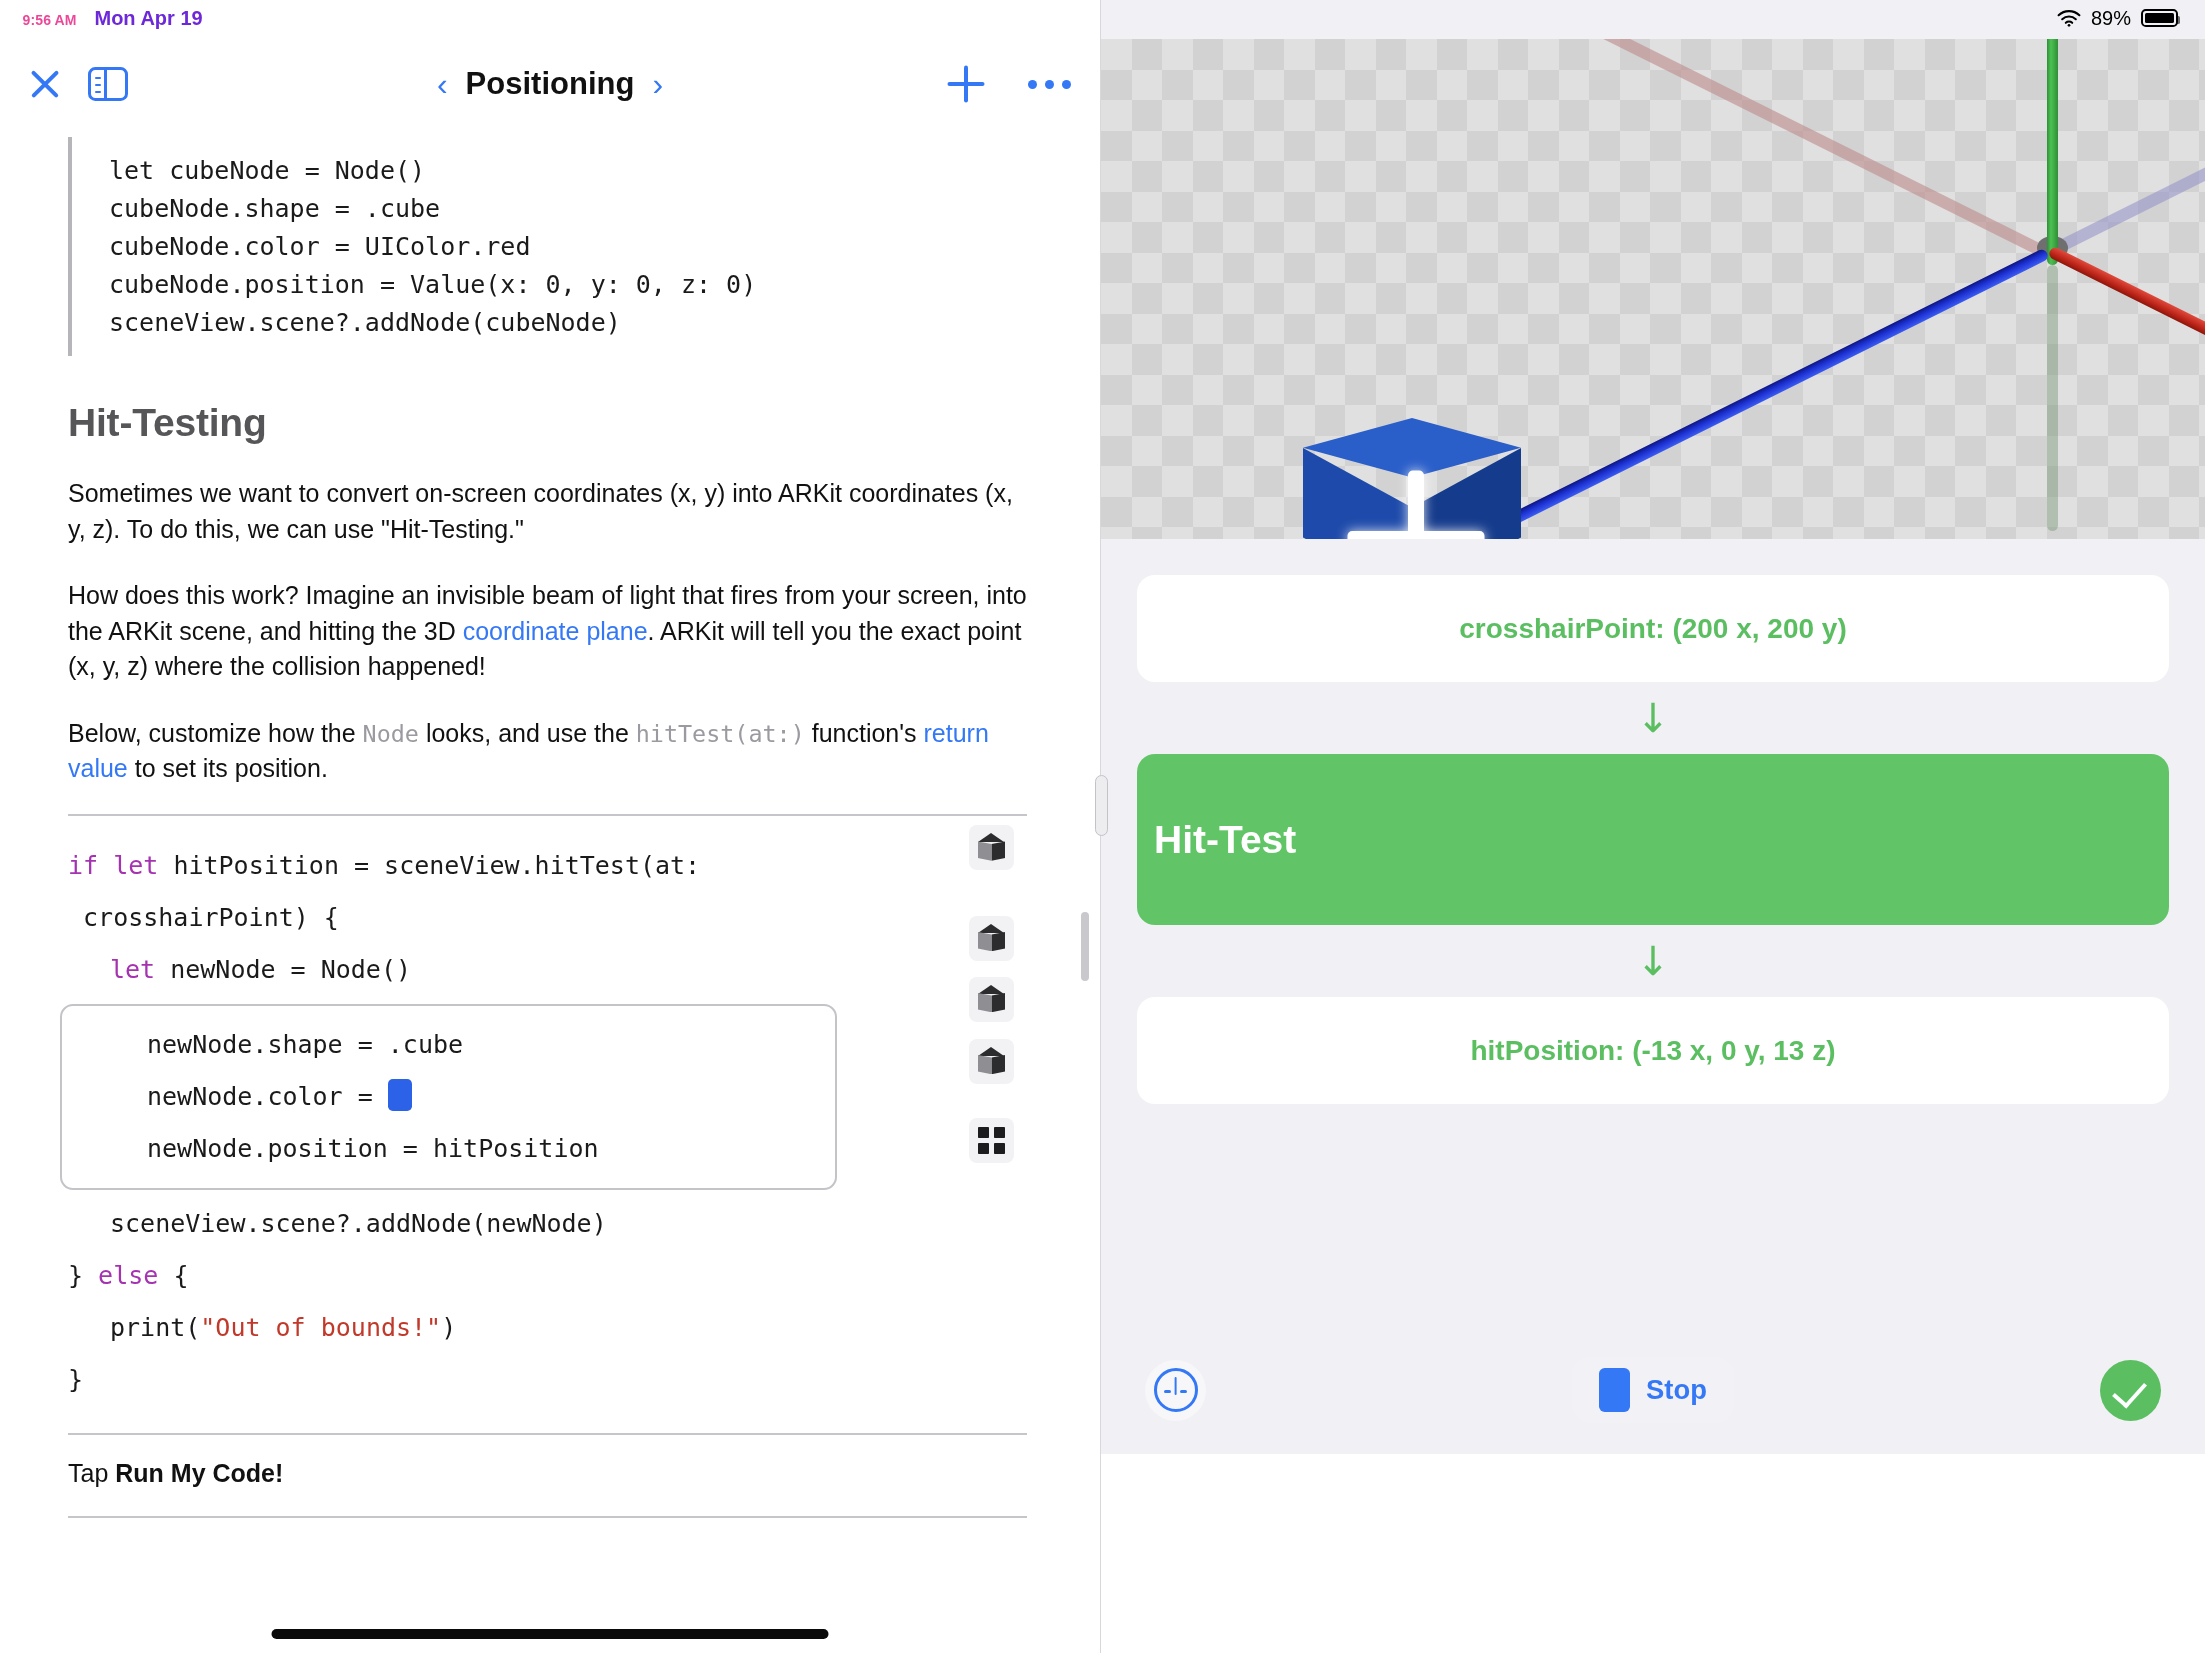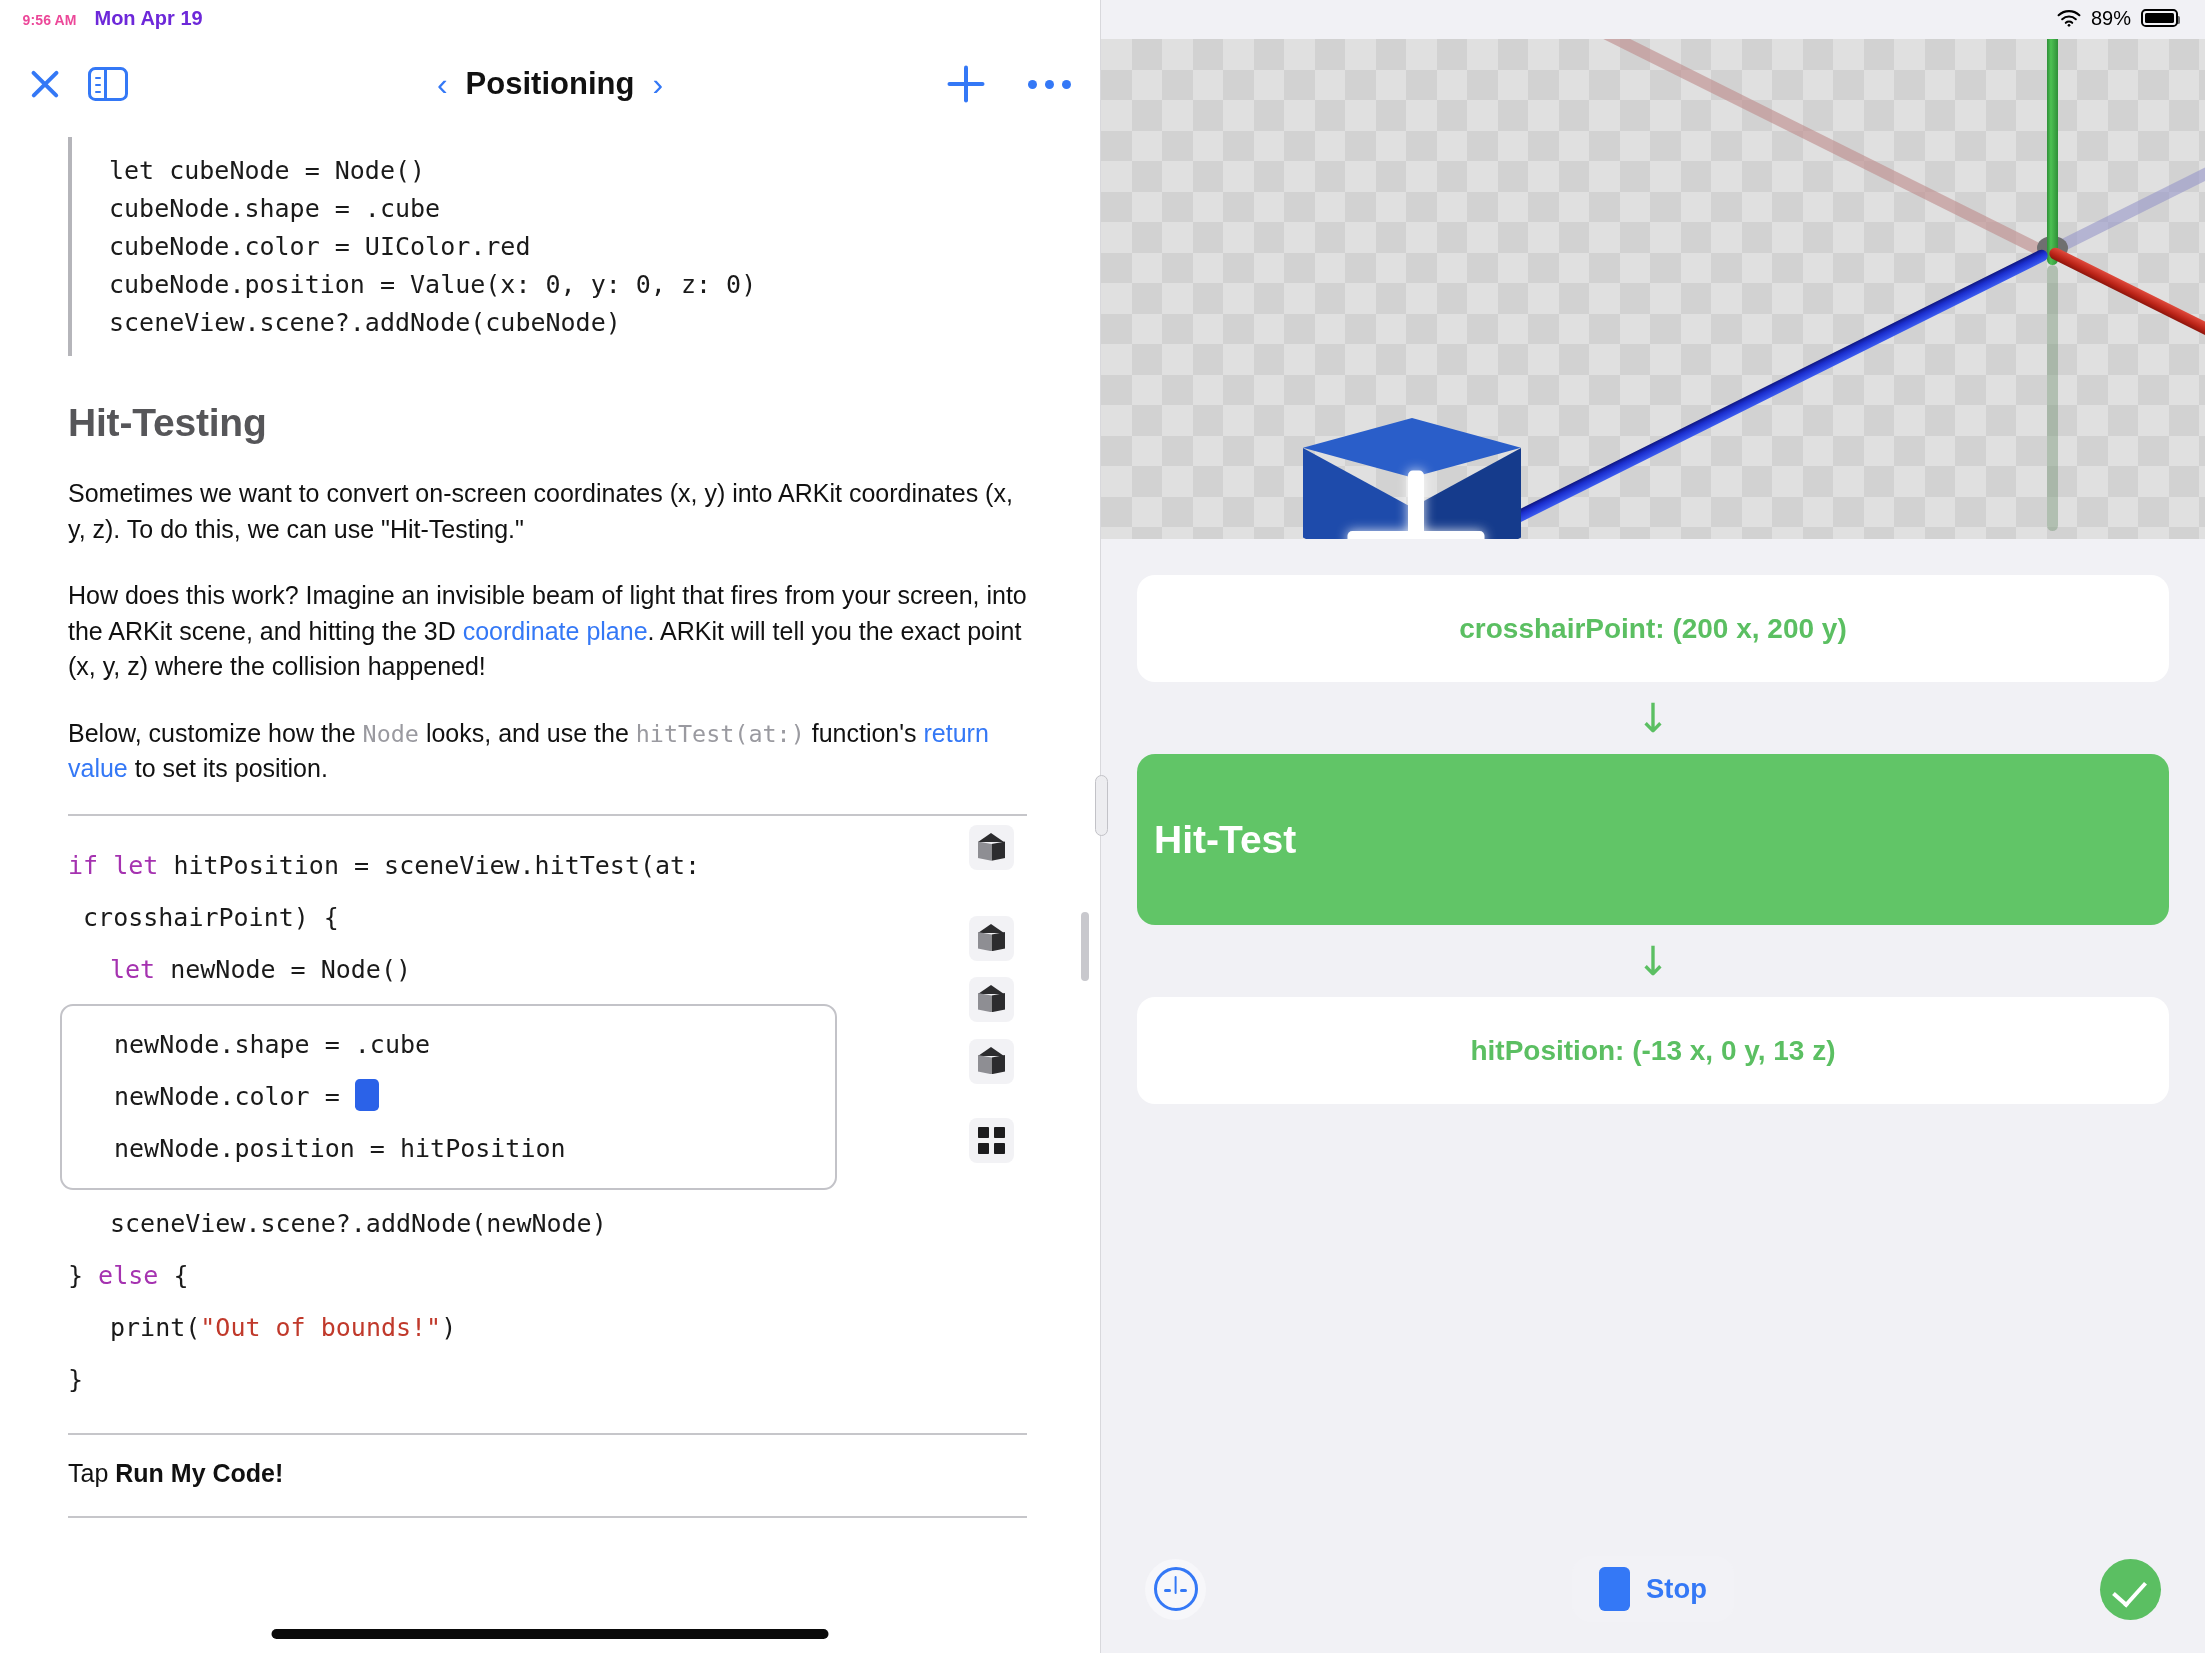--- a/index.html
+++ b/index.html
@@ -96,21 +96,21 @@
   .codeblock { position: relative; margin-top: 24px; }
   .codeline { font-family:"DejaVu Sans Mono","Liberation Mono",monospace; font-size: 25px; line-height: 52px; color:#1a1a1a; white-space: pre; }
   .kw { color: #a532b0; }
   .str { color: #c0392b; }
   .swatch { display:inline-block; width: 24px; height: 32px; background:#2b62e8; border-radius:4.8px; vertical-align:-5.7px; cursor:pointer; }
 
   .editbox {
     border: 2px solid #c3c3c8; border-radius: 13px; padding: 13px 0 13px 0;
     margin: 8px 0 8px -8px; width: 777px; background: #fff;
   }
-  .editbox .codeline { padding-left: 52px; }
+  .editbox .codeline { padding-left: 85px; }
 
   .shelf { position: absolute; right: 8px; top: 0; width: 50px; }
   .shelf-item {
     width: 45px; height: 45px; border-radius: 8px; background: #f2f2f5;
     display:flex; align-items:center; justify-content:center; position:absolute; cursor:pointer;
   }
   .cube-glyph { width: 27.4px; height: 29px; position: relative; }
   .cube-glyph .top { position:absolute; left:0; top:0; width:0;height:0;
      border-left:13.7px solid transparent; border-right:13.7px solid transparent; border-bottom:9px solid #2c2c2e; }
   .cube-glyph .lf { position:absolute; left:0; top:8px; width:13.7px; height:19.4px; background:#8e8e93; clip-path: polygon(0 0,100% 14%,100% 100%,0 86%); }
@@ -130,21 +130,21 @@
     width: 557px; height: 9.7px; background: #0a0a0a; border-radius: 6.5px;
   }
 
   
   .divider-handle {
     position: absolute; left: 1095px; top: 775px; width: 13px; height: 61px;
     background: #ededf0; border: 1.2px solid #c2c2c7; border-radius: 8px; z-index: 40; cursor: col-resize;
   }
 
   
-  .right { width: 1104px; height: 1653px; background: #f1f1f5; position: relative; display:flex; flex-direction:column; }
+  .right { width: 1104px; height: 1454px; background: #f1f1f5; position: relative; display:flex; flex-direction:column; }
   .scene {
     margin-top: 39px; height: 500px; position: relative; overflow: hidden; background: #dcdcdc;
   }
   .checker {
     position:absolute; inset:0;
     background-image:
       linear-gradient(45deg, #d2d2d2 25%, transparent 25%, transparent 75%, #d2d2d2 75%),
       linear-gradient(45deg, #d2d2d2 25%, transparent 25%, transparent 75%, #d2d2d2 75%);
     background-size: 61px 61px;
     background-position: 0 0, 31px 31px;

